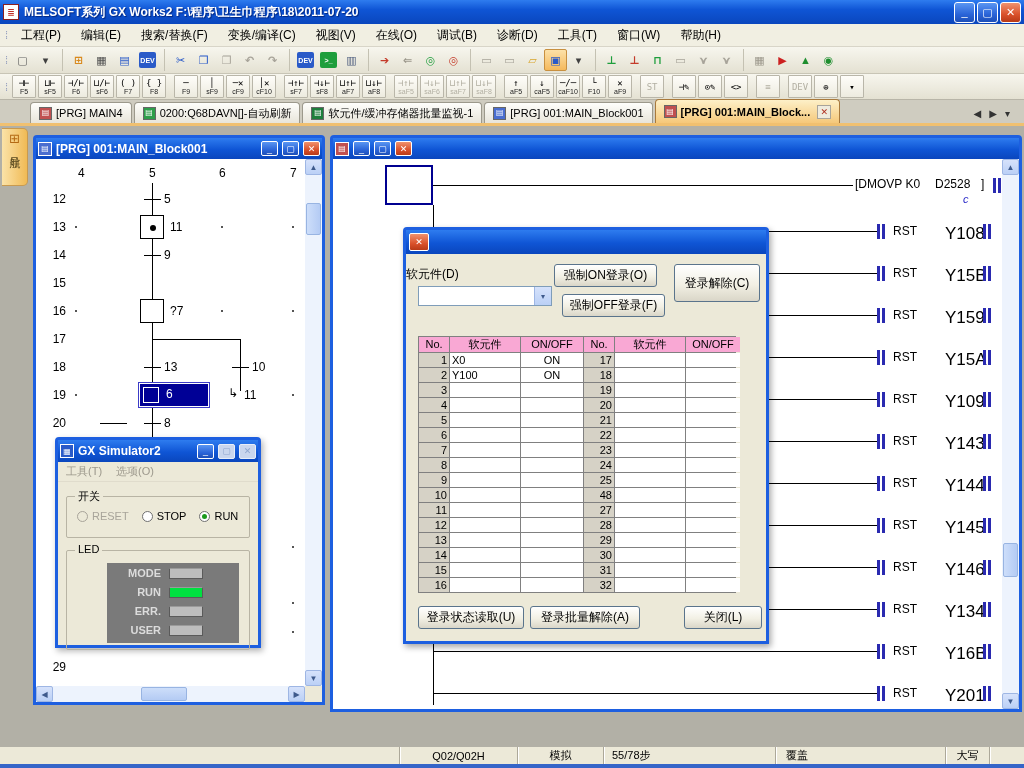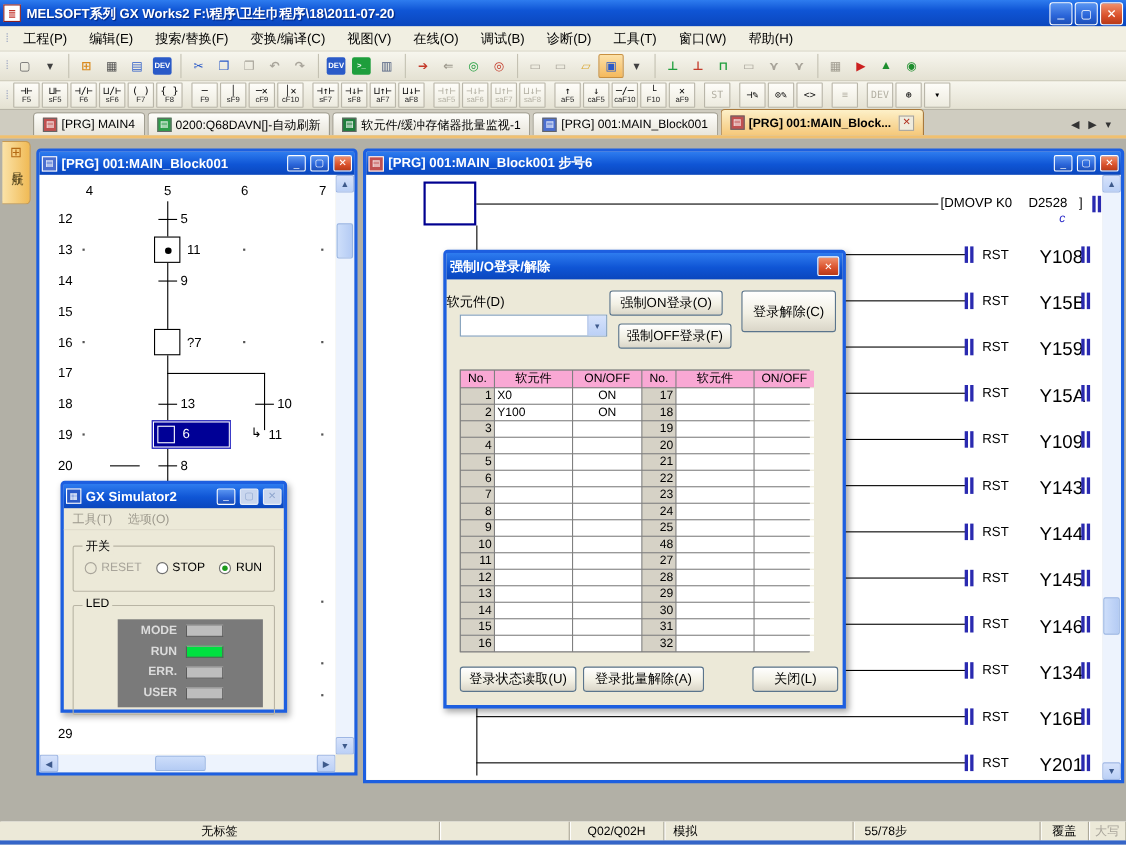--- a/index.html
+++ b/index.html
@@ -662,21 +662,20 @@
             </div>
           <div class="sbtn">▶</div>
         </div>
         <div class="corner"></div>
       </div>
     </div>
 
     <div class="win" style="left:330px; top:9px; width:692px; height:577px; z-index:2;">
       <div class="win-title">
         <span class="win-ico" style="background:#C05050;">▤</span>
-        <span class="wt-text">[PRG] 001:MAIN_Block001 步号6</span>
         <span class="swbtn">_</span>
         <span class="swbtn">▢</span>
         <span class="swbtn close">✕</span>
       </div>
       <div class="win-body">
         <div class="canvas">
           <div class="lad-stepbox"></div>
           <div class="ln v" style="left:100px; top:46px; height:500px;"></div>
           <div class="ln h" style="left:100px; top:26px; width:420px;"></div>
           <div class="lad-txt" style="left:522px; top:18px;">[DMOVP K0</div>
@@ -852,21 +851,20 @@
                 <span class="lb"></span>
               </div>
 
           </div>
         </div>
       </div>
     </div>
 
     <div class="dialog">
       <div class="dlg-title">
-        <span class="wt-text">强制I/O登录/解除</span>
         <span class="swbtn close" style="width:20px;height:18px;">✕</span>
       </div>
       <div class="dlg-body">
         <div class="field-label" style="left:0; top:12px;">软元件(D)</div>
         <div class="combo">
           <span class="cval"></span>
           <span class="cbtn">▾</span>
         </div>
         <div class="xp-btn" style="left:148px; top:10px; width:103px; height:23px;">强制ON登录(O)</div>
         <div class="xp-btn" style="left:268px; top:10px; width:86px; height:38px;">登录解除(C)</div>
@@ -1025,21 +1023,20 @@
         </div>
         <div class="xp-btn" style="left:12px; top:352px; width:106px; height:23px;">登录状态读取(U)</div>
         <div class="xp-btn" style="left:124px; top:352px; width:110px; height:23px;">登录批量解除(A)</div>
         <div class="xp-btn" style="left:278px; top:352px; width:78px; height:23px;">关闭(L)</div>
       </div>
     </div>
 
   </div>
 
   <div class="statusbar">
-    <div class="sb-panel">无标签</div>
       <div class="sb-panel"></div>
       <div class="sb-panel">Q02/Q02H</div>
       <div class="sb-panel">模拟</div>
       <div class="sb-panel">55/78步</div>
       <div class="sb-panel">覆盖</div>
       <div class="sb-panel">大写</div>
   </div>
   <div class="bottomstrip"></div>
 
 </div>

